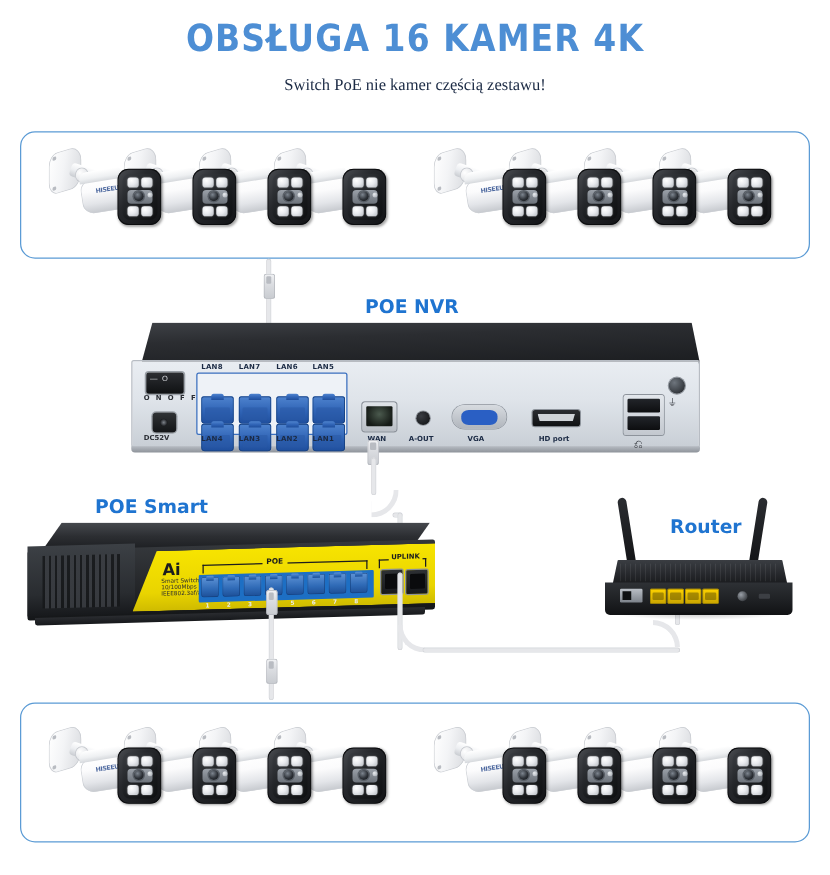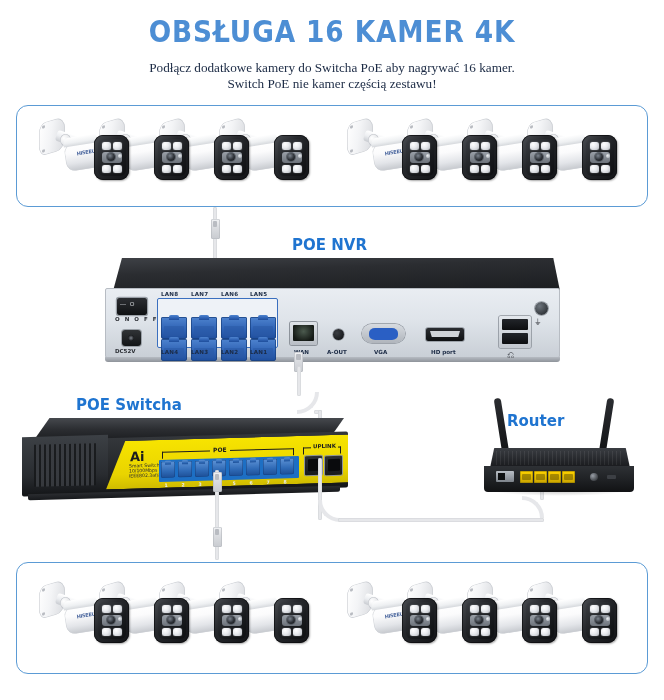--- a/index.html
+++ b/index.html
@@ -218,21 +218,21 @@
   
   .dev-label {
     position: absolute;
     color: #1f74d0;
     font-weight: 700;
     font-family: "DejaVu Sans", sans-serif;
     white-space: nowrap;
   }
   #label-nvr    { left: 292px; top: 236px; font-size: 15px; }
   #label-switch { left: 76px;  top: 396px; font-size: 15px; }
-  #label-router { left: 507px; top: 412px; font-size: 15px; }
+  #label-router { left: 536px; top: 412px; font-size: 15px; }
 
   
   #nvr { position: absolute; left: 105px; top: 258px; width: 455px; height: 108px; }
   #nvr .nvr-top {
     position: absolute; left: 8px; top: 0;
     width: 447px; height: 33px;
     background: linear-gradient(178deg,#3e4146 0%,#2b2d31 35%,#1b1d20 100%);
     border-radius: 5px 5px 0 0;
     clip-path: polygon(2% 0, 98.5% 0, 100% 100%, 0 100%);
   }
@@ -582,21 +582,20 @@
     background: radial-gradient(ellipse at 50% 0%, rgba(0,0,0,.25), rgba(0,0,0,0) 70%);
   }
 </style>
 </head>
 <body>
 
 <div id="page">
 
   <div class="title">OBSŁUGA 16 KAMER 4K</div>
   <div class="subtitle">
-    <span class="l1">Podłącz dodatkowe kamery do Switcha PoE aby nagrywać 16 kamer.</span>
     <span class="l2">Switch PoE nie kamer częścią zestawu!</span>
   </div>
 
   <div class="cam-box" id="cam-box-top">
     <div class="cam-group" style="left:22px;width:290px">
       <div class="cam" style="left:0px;  top:10px; z-index:4">
         <div class="plate"></div>
         <div class="arm"></div>
         <div class="knuckle"></div>
         <div class="body"></div>
@@ -812,21 +811,21 @@
     <div class="gnd-glyph">⏚</div>
   </div>
 
   <div class="rj45" style="left:294px; top:352px;"></div>
   <div class="cable v" style="left:296.5px; top:366px; height:30px;"></div>
   <div class="cable-bend" style="left:296.5px; top:392px; width:22px; height:22px; border-color:#e6e7ea;"></div>
   <div class="cable h" style="left:314px; top:410px; width:8px;"></div>
   <div class="cable v" style="left:318px; top:410px; height:45px;"></div>
   <div class="rj45" style="left:315.5px; top:440px;"></div>
 
-  <div class="dev-label" id="label-switch">POE Switcha</div>
+  <div class="dev-label" id="label-switch">POE Smart</div>
 
   <div id="switch">
     <div class="sw-top"></div>
     <div class="sw-face"></div>
     <div class="sw-left"></div>
     <div class="vents"></div>
     <div class="sw-yellow"></div>
 
     <div class="ai">Ai</div>
     <div class="ai-sub">

